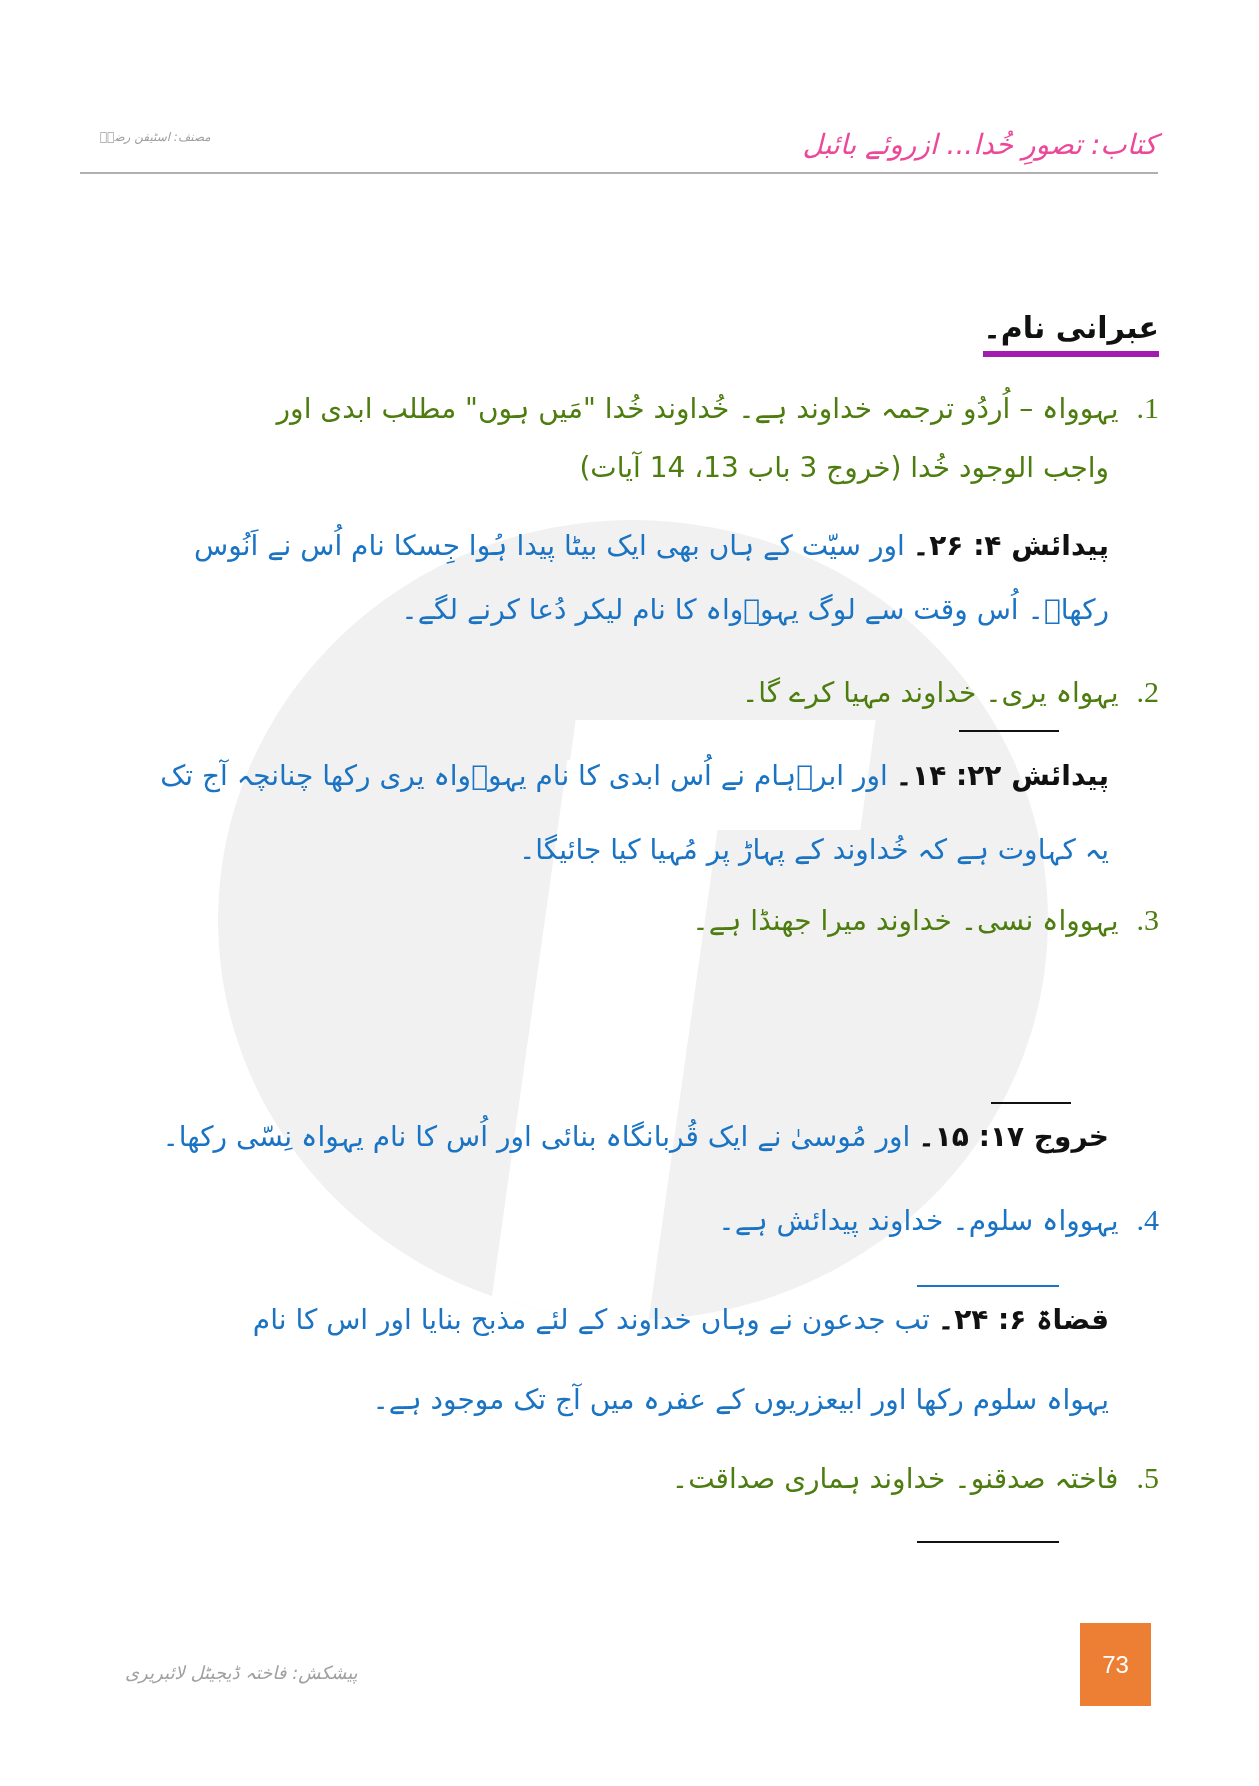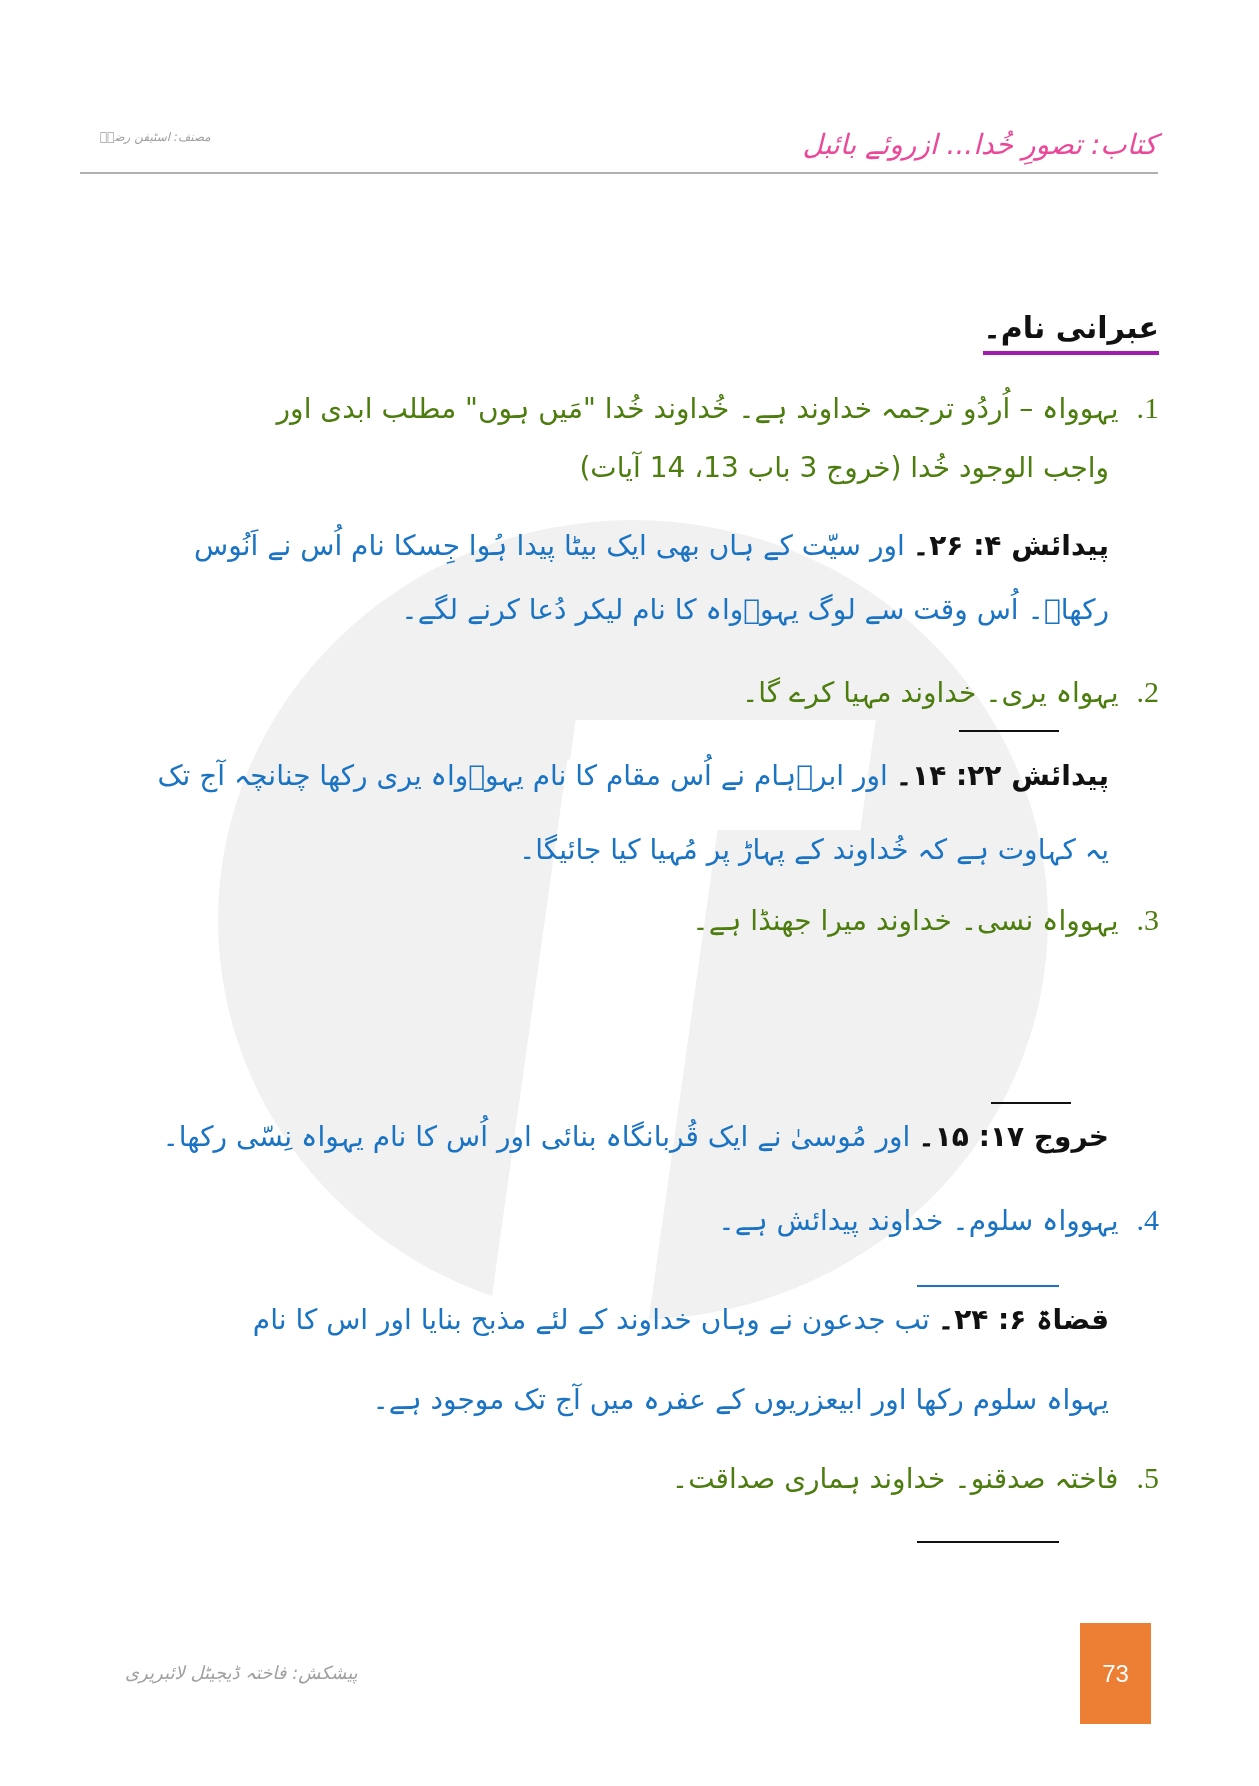--- a/index.html
+++ b/index.html
@@ -30,40 +30,40 @@
   }
   .wm-f-top {
     position: absolute; left: 350px; top: 200px; width: 300px; height: 110px;
     background: #ffffff; transform: skewX(-8deg);
   }
   .content {
     position: absolute; left: 130px; right: 100px; top: 0; direction: rtl;
   }
   .section-title {
     position: absolute; right: 0; top: 310px; font-size: 30px; font-weight: bold;
-    color: #111; border-bottom: 4px solid #a21caf; padding-bottom: 6px;
+    color: #111; border-bottom: 6px solid #a21caf; padding-bottom: 6px;
   }
   .line {
     position: absolute; right: 0; left: 0; font-size: 28px; line-height: 40px;
     white-space: nowrap; text-align: right;
   }
   .black { color: #4d7c0f; }
   .blue { color: #1a73c3; }
   .num { font-family: "Liberation Serif", serif; font-size: 30px; margin-left: 18px; }
   .ref { color: #111; font-weight: bold; margin-left: 8px; }
   .under {
     position: absolute; height: 2px; background: #111;
   }
   .under.blue-line { background: #1a73c3; }
   .footer-credit {
     position: absolute; left: 125px; top: 1662px; font-size: 18px; color: #a0a0a0;
     direction: rtl; font-style: italic;
   }
   .page-box {
-    position: absolute; left: 1080px; top: 1623px; width: 71px; height: 101px;
+    position: absolute; left: 1080px; top: 1623px; width: 71px; height: 83px;
     background: #ec7f33; color: #ffffff; display: flex; align-items: center;
     justify-content: center; font-family: "Liberation Sans", sans-serif; font-size: 24px;
   }
 </style>
 </head>
 <body>
 
 <div class="header-title">کتاب: تصورِ خُدا... ازروئے بائبل</div>
 <div class="header-author">مصنف: اسٹیفن رضاؔ</div>
 <div class="header-rule"></div>
@@ -87,21 +87,21 @@
   </div>
   <div class="line blue" style="top:590px; right:50px;">
     <span>رکھاؔ۔ اُس وقت سے لوگ یہوؔواہ کا نام لیکر دُعا کرنے لگے۔</span>
   </div>
 
   <div class="line black" style="top:672px;">
     <span class="num">2.</span><span>یہواہ یری۔</span> <span>خداوند مہیا کرے گا۔</span>
   </div>
   <div class="under" style="top:730px; right:100px; width:100px;"></div>
   <div class="line blue" style="top:756px; right:50px; left:-30px;">
-    <span class="ref">پیدائش ۲۲: ۱۴۔</span><span>اور ابرؔہام نے اُس مقام کا نام یہوؔواہ یری رکھا چنانچہ آج تک</span>
+    <span class="ref">پیدائش ۲۲: ۱۴۔</span><span>اور ابرؔہام نے اُس ابدی کا نام یہوؔواہ یری رکھا چنانچہ آج تک</span>
   </div>
   <div class="line blue" style="top:830px; right:50px;">
     <span>یہ کہاوت ہے کہ خُداوند کے پہاڑ پر مُہیا کیا جائیگا۔</span>
   </div>
 
   <div class="line black" style="top:900px;">
     <span class="num">3.</span><span>یہوواہ نسی۔</span> <span>خداوند میرا جھنڈا ہے۔</span>
   </div>
   <div class="under" style="top:1102px; right:88px; width:80px;"></div>
   <div class="line blue" style="top:1117px; right:50px; left:-30px;">

